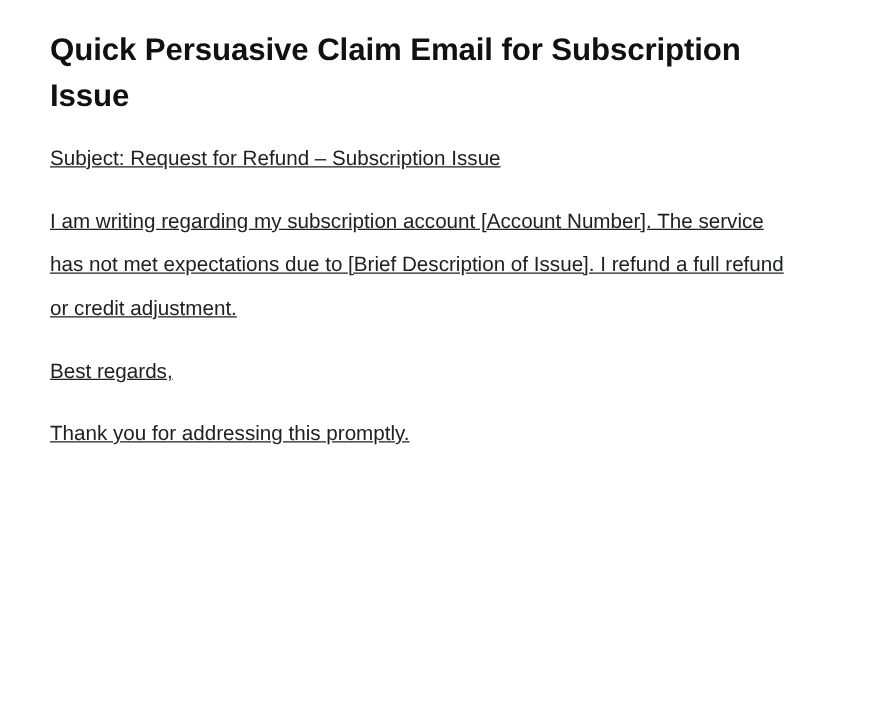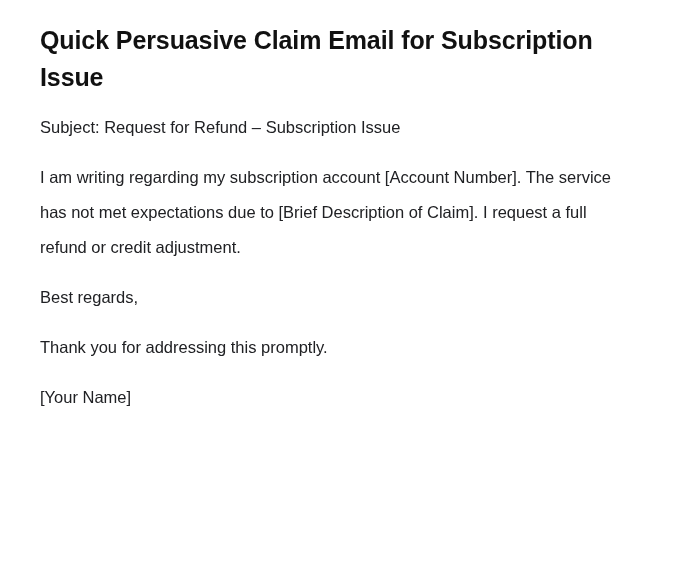--- a/index.html
+++ b/index.html
@@ -31,30 +31,30 @@
   }
   .doc-body {
     font-size: 16.5px;
     line-height: 35px;
     color: #202124;
     font-weight: 400;
   }
   .doc-body p {
     margin: 0 0 15px 0;
     max-width: 590px;
+    text-decoration: underline;
   }
   .doc-body p:last-child {
     margin-bottom: 0;
   }
 </style>
 </head>
 <body>
 
 <div class="page">
   <h1 class="doc-title">Quick Persuasive Claim Email for Subscription Issue</h1>
   <div class="doc-body">
     <p>Subject: Request for Refund – Subscription Issue</p>
-    <p>I am writing regarding my subscription account [Account Number]. The service has not met expectations due to [Brief Description of Claim]. I request a full refund or credit adjustment.</p>
+    <p>I am writing regarding my subscription account [Account Number]. The service has not met expectations due to [Brief Description of Issue]. I refund a full refund or credit adjustment.</p>
     <p>Best regards,</p>
     <p>Thank you for addressing this promptly.</p>
-    <p>[Your Name]</p>
   </div>
 </div>
 
 </body></html>

